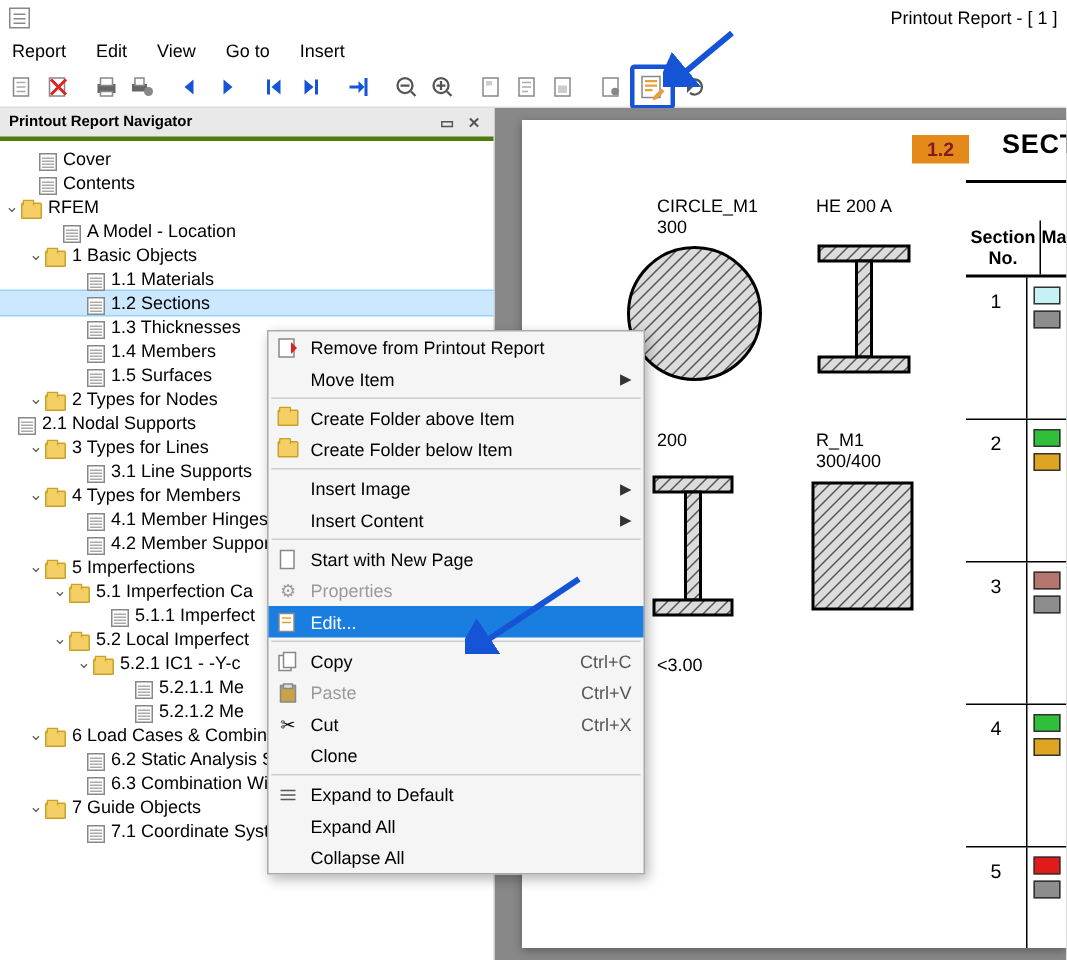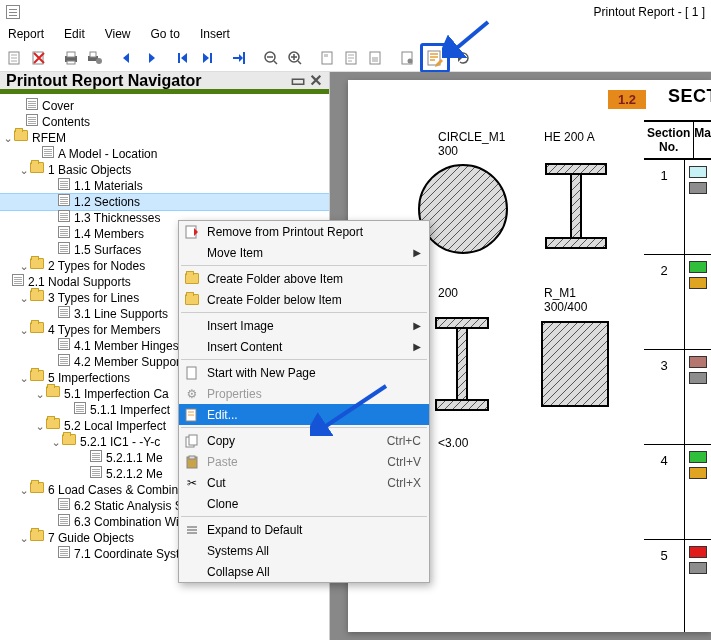--- a/index.html
+++ b/index.html
@@ -9,39 +9,39 @@
   .title-icon::before { content:""; position:absolute; left:2px; right:2px; top:3px; height:1px; background:#888; box-shadow: 0 3px 0 #888, 0 6px 0 #888; }
   .title { font-size: 12px; }
   .menubar { height: 20px; display: flex; align-items: center; padding: 0 8px; gap: 20px; font-size: 12px; }
   .toolbar { height: 28px; border-bottom: 1px solid #ddd; display: flex; align-items: center; padding: 0 4px; gap: 2px; }
   .tbtn { width: 22px; height: 22px; display:flex; align-items:center; justify-content:center; color:#333; border-radius:2px; }
   .tsep { width: 6px; }
   .tbtn svg { display:block; }
   .hlbtn { border: 3px solid #1554d6; border-radius: 3px; padding: 1px; }
   .main { display: flex; height: calc(640px - 24px - 20px - 28px); }
   .nav { width: 330px; border-right: 1px solid #ccc; display:flex; flex-direction:column; }
-  .nav-header { height: 22px; background: #e9e9e9; border-bottom:5px solid #4d7c0f; display:flex; align-items:center; padding:0 6px; font-weight:bold; font-size:16px; gap:4px; }
+  .nav-header { height: 22px; background: #e9e9e9; border-bottom:3px solid #4d7c0f; display:flex; align-items:center; padding:0 6px; font-weight:bold; font-size:10px; gap:4px; }
   .nav-header .spacer { flex:1; }
   .nh-btn { width:14px; height:14px; display:flex; align-items:center; justify-content:center; color:#555; }
   .tree { flex:1; overflow:hidden; padding: 4px 0; font-size: 12px; line-height: 16px; }
-  .row { display:flex; align-items:flex-start; height:16px; white-space:nowrap; }
+  .row { display:flex; align-items:flex-end; height:16px; white-space:nowrap; }
   .toggle { width:12px; text-align:center; color:#666; font-size:11px; user-select:none; }
   .folder { width:14px; height:11px; background:#f3cf66; border:1px solid #c9a227; border-radius:1px; margin-right:4px; position:relative; }
   .folder::before { content:""; position:absolute; top:-3px; left:0; width:6px; height:3px; background:#f3cf66; border:1px solid #c9a227; border-bottom:none; border-radius:1px 1px 0 0; }
   .file { width:12px; height:12px; border:1px solid #888; background:#fff; margin-right:4px; position:relative; }
   .file::before { content:""; position:absolute; left:1px; right:1px; top:2px; height:1px; background:#aaa; box-shadow:0 2px 0 #aaa, 0 4px 0 #aaa, 0 6px 0 #aaa; }
   .row.sel { background:#cce8ff; outline:1px solid #99d1ff; }
   .preview { flex:1; background:#888; padding: 8px 0 8px 18px; display:flex; }
   .page { background:#fff; flex:1; position:relative; overflow:hidden; box-shadow: 0 2px 6px rgba(0,0,0,.3); }
   .hdr-badge { position:absolute; top:10px; left:260px; background:#e58a1a; color:#7f1d1d; padding:2px 10px; font-weight:bold; font-size:13px; }
   .hdr-title { position:absolute; top:6px; left:320px; font-weight:900; font-size:18px; letter-spacing:.5px; }
   .sec-label { position:absolute; font-size:12px; color:#000; }
   .shape { position:absolute; }
   .table { position:absolute; top:40px; left:296px; right:0; border-top:2px solid #000; }
-  .thead { display:flex; border-bottom:2px solid #000; }
+  .thead { display:flex; border-bottom:2px solid #000;margin-top:25px; }
   .th { padding:4px 0; font-weight:bold; font-size:12px; text-align:center; border-right:1px solid #000; }
   .th:first-child { width:74px; }
   .th:last-child { flex:1; border-right:none; }
   .tbody .tr { display:flex; border-bottom:1px solid #000; height:95px; }
   .td1 { width:74px; border-right:1px solid #000; text-align:center; padding-top:8px; font-size:13px; }
   .td2 { flex:1; padding:6px 4px; display:flex; flex-direction:column; gap:4px; }
   .chip { width:18px; height:12px; border:1px solid #333; display:inline-block; }
   
   .ctx { position:absolute; left:178px; top:220px; width:252px; background:#f5f5f5; border:1px solid #aaa; box-shadow:2px 3px 8px rgba(0,0,0,.3); font-size:12px; z-index:10; }
   .ctx .mi { display:flex; align-items:center; height:21px; padding:0 8px 0 28px; position:relative; }
@@ -528,21 +528,21 @@
   <div class="sep"></div>
   <div class="mi">
       <span class="ic">
         <svg width="14" height="14">
           <path d="M2 4h10M2 7h10M2 10h10" stroke="#555"></path>
         </svg>
       </span>
       <span>Expand to Default</span>
     </div>
   <div class="mi">
-      <span>Systems All</span>
+      <span>Expand All</span>
     </div>
   <div class="mi">
       <span>Collapse All</span>
     </div>
 </div>
 
 <div class="arrow" style="top:18px; left:442px">
   <svg width="50" height="40">
       <defs>
         <marker id="ah1" markerWidth="8" markerHeight="8" refX="2" refY="4" orient="auto">

